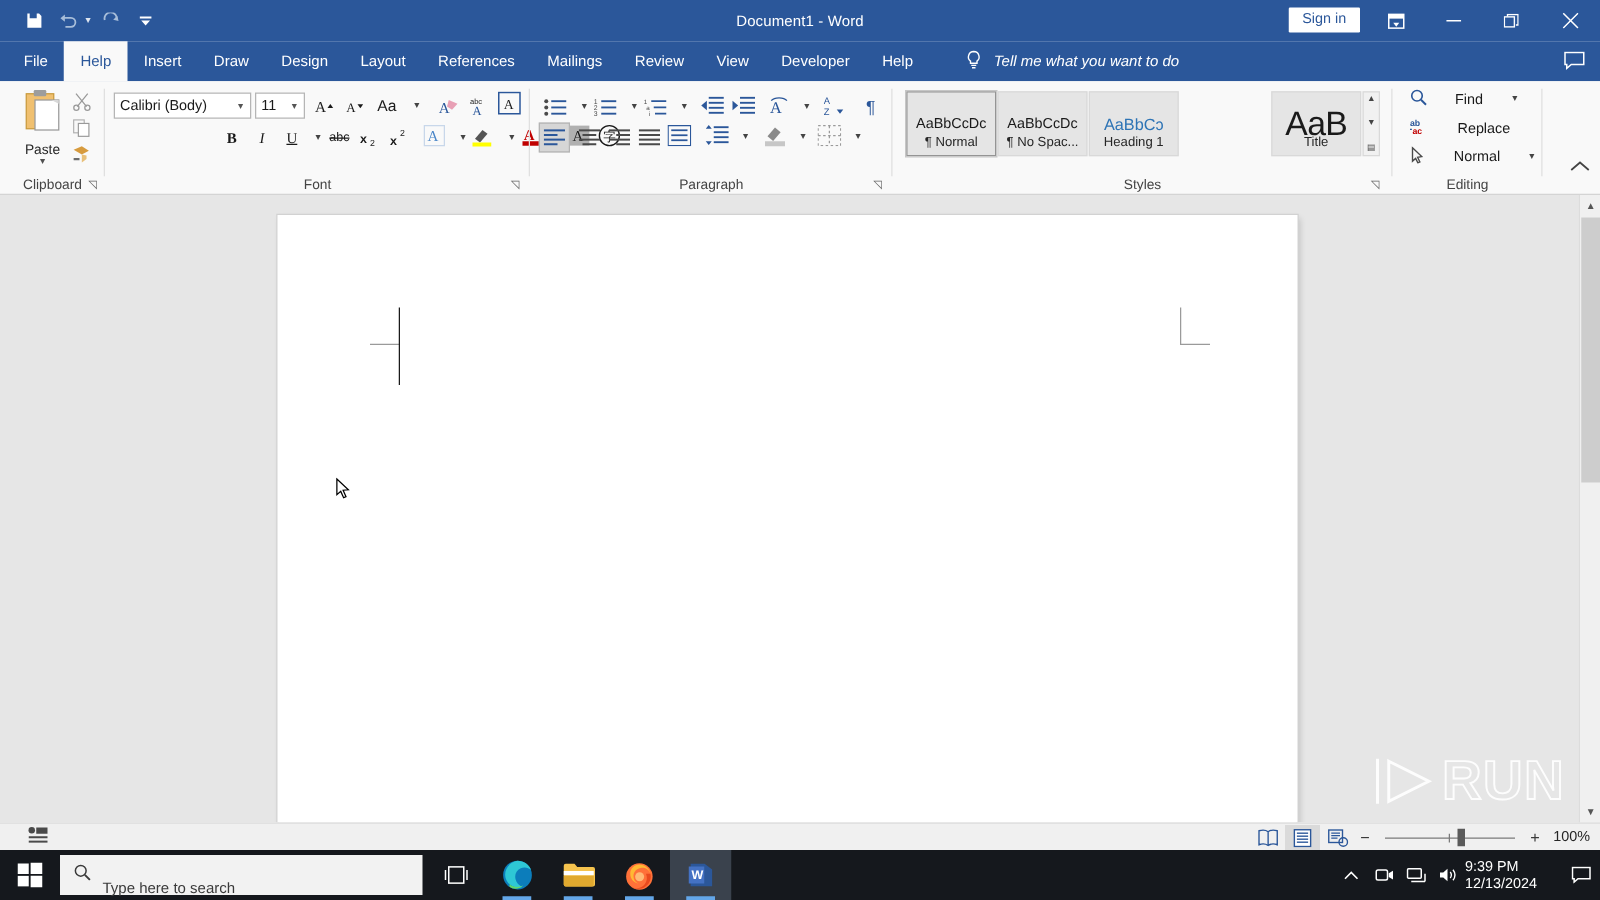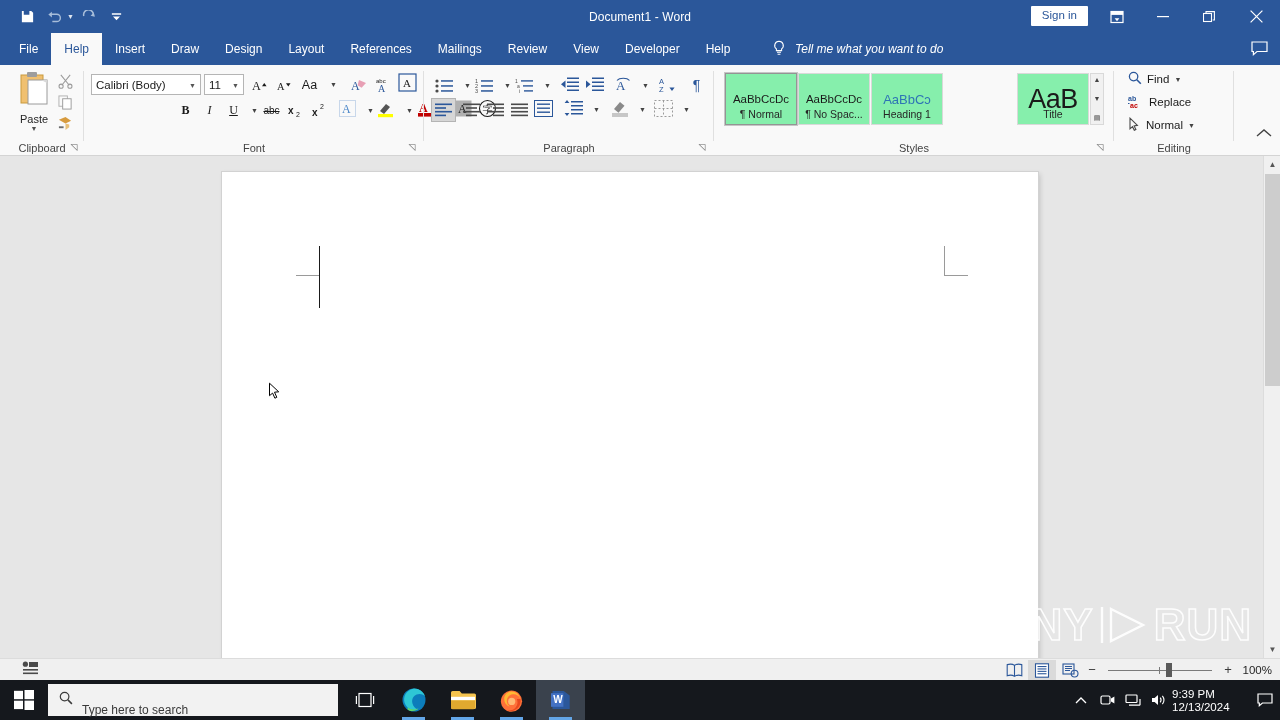--- a/index.html
+++ b/index.html
@@ -96,42 +96,42 @@
   .ico {
     display: inline-flex; align-items: center; justify-content: center;
     height: 23px; min-width: 23px; font-size: 12px; color: #1a1a1a;
     position: absolute;
   }
   .caret { font-size: 7px; color: #444; }
 
   
   .stylebox {
     position: absolute; top: 8px; width: 72px; height: 52px;
-    background: #86efac; border: 1px solid #d9d9d9;
+    background: #e5e5e5; border: 1px solid #d9d9d9;
     display: flex; flex-direction: column; align-items: center; justify-content: center;
     overflow: hidden;
   }
   .stylebox.sel { border: 1px solid #949494; outline: 1px solid #c6c6c6; }
   .style-prev { font-size: 11.5px; color: #1a1a1a; white-space: nowrap; font-family: "Liberation Sans", sans-serif; }
   .style-prev.h { font-size: 13px; color: #2e74b5; font-weight: 400; }
   .style-prev.t { font-size: 27px; color: #1a1a1a; letter-spacing: -.5px; }
   .style-name {
     font-size: 10.5px; color: #262626; white-space: nowrap;
     position: absolute; bottom: 4px; width: 100%; text-align: center;
   }
   .style-scroll {
     position: absolute; top: 8px; left: 1087px; width: 14px; height: 52px;
     border: 1px solid #d9d9d9; background: #f1f1f1;
     display: flex; flex-direction: column; justify-content: space-between; align-items: center;
     font-size: 7px; color: #444; padding: 2px 0;
   }
 
   
   .edit-item {
-    position: absolute; display: flex; align-items: center; gap: 5px;
+    position: absolute; display: flex; align-items: center; gap: 22px;
     font-size: 11.5px; color: #1a1a1a;
   }
   .collapse-ribbon { position: absolute; right: 8px; top: 63px; font-size: 11px; color: #444; }
 
   
   .docarea {
     position: absolute; top: 156px; left: 0; width: 1280px; height: 502px;
     background: #e6e6e6; overflow: hidden;
   }
   .page {
@@ -700,21 +700,20 @@
       <div class="margin-tr-h"></div>
     </div>
 
     <div class="mouse-cursor">
       <svg width="14" height="19" viewBox="0 0 14 19">
         <path fill="#ffffff" stroke="#000000" stroke-width="1" d="M1.5 1.2l9.2 8.6-4.2.4 2.3 5.1-1.9.9-2.3-5.1-3.1 2.6z"></path>
       </svg>
     </div>
 
     <div class="watermark">
-      <span>ANY</span>
       <span class="wm-play">
         <svg width="52" height="44" viewBox="0 0 52 44">
             <path fill="none" stroke="rgba(255,255,255,.92)" stroke-width="2.4" d="M4 4v36M13 6l32 16-32 16z"></path>
           </svg>
       </span>
       <span>RUN</span>
     </div>
   </div>
 
   <div class="vscroll">

